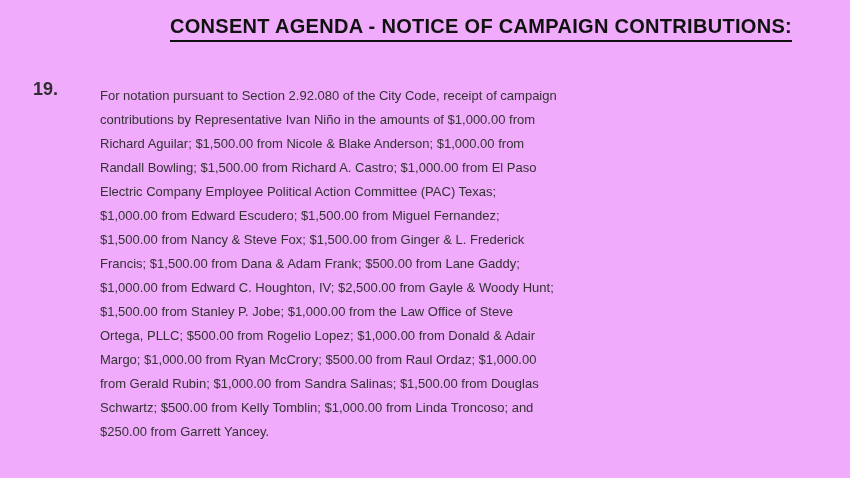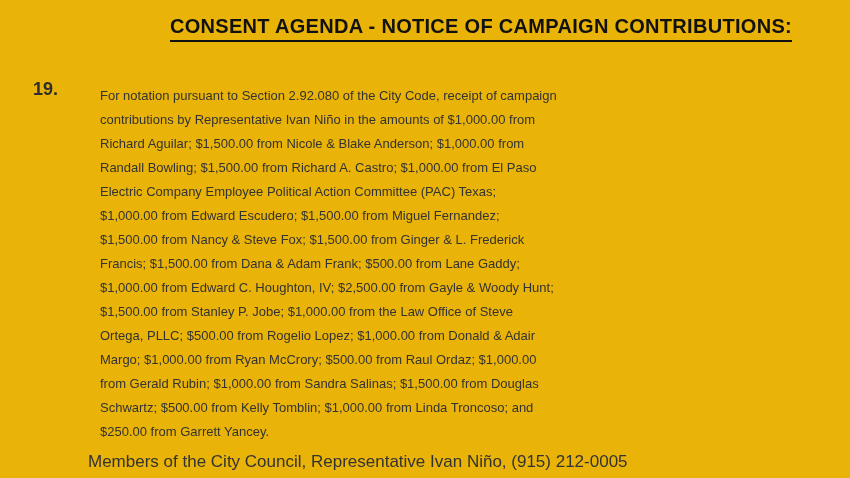--- a/index.html
+++ b/index.html
@@ -11,21 +11,21 @@
     height: 478px;
     background: #ffffff;
     position: relative;
     overflow: hidden;
     font-family: "Liberation Sans", sans-serif;
     -webkit-font-smoothing: antialiased;
   }
   .page {
     position: absolute;
     inset: 0;
-    background: #eab308;
+    background: #f0abfc;
   }
   .title-band {
     position: absolute;
     top: 15px;
     left: 112px;
     right: 0;
     text-align: center;
   }
   .title-text {
     display: inline-block;
@@ -86,15 +86,14 @@
 $1,500.00 from Nancy &amp; Steve Fox; $1,500.00 from Ginger &amp; L. Frederick
 Francis; $1,500.00 from Dana &amp; Adam Frank; $500.00 from Lane Gaddy;
 $1,000.00 from Edward C. Houghton, IV; $2,500.00 from Gayle &amp; Woody Hunt;
 $1,500.00 from Stanley P. Jobe; $1,000.00 from the Law Office of Steve
 Ortega, PLLC; $500.00 from Rogelio Lopez; $1,000.00 from Donald &amp; Adair
 Margo; $1,000.00 from Ryan McCrory; $500.00 from Raul Ordaz; $1,000.00
 from Gerald Rubin; $1,000.00 from Sandra Salinas; $1,500.00 from Douglas
 Schwartz; $500.00 from Kelly Tomblin; $1,000.00 from Linda Troncoso; and
 $250.00 from Garrett Yancey.</div>
 
-  <div class="contact-line">Members of the City Council, Representative Ivan Niño, (915) 212-0005</div>
 
 </div>
 
 </body></html>

